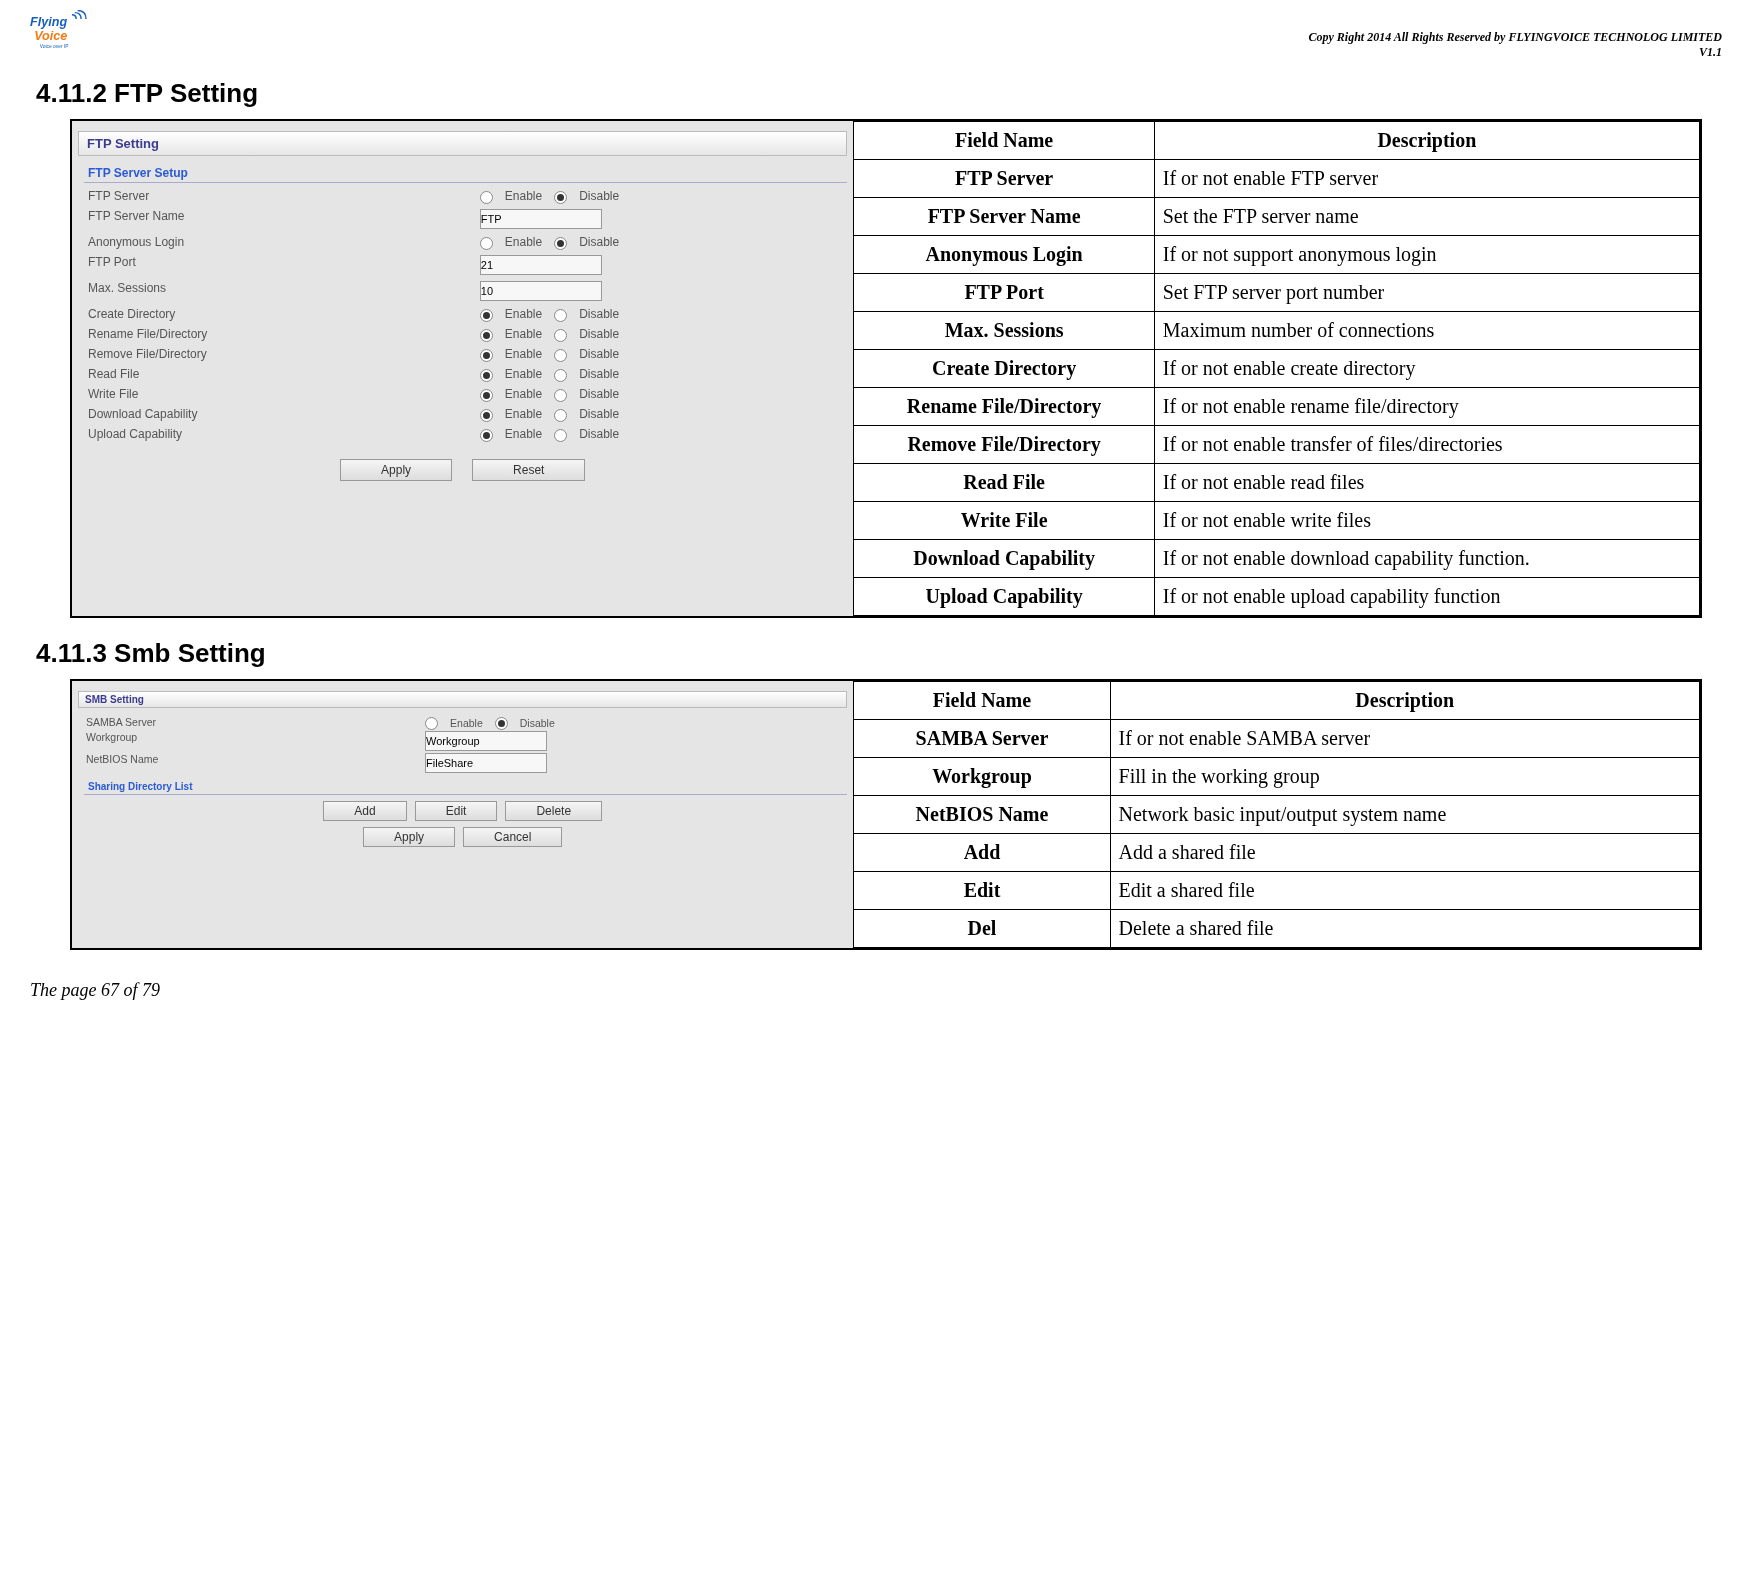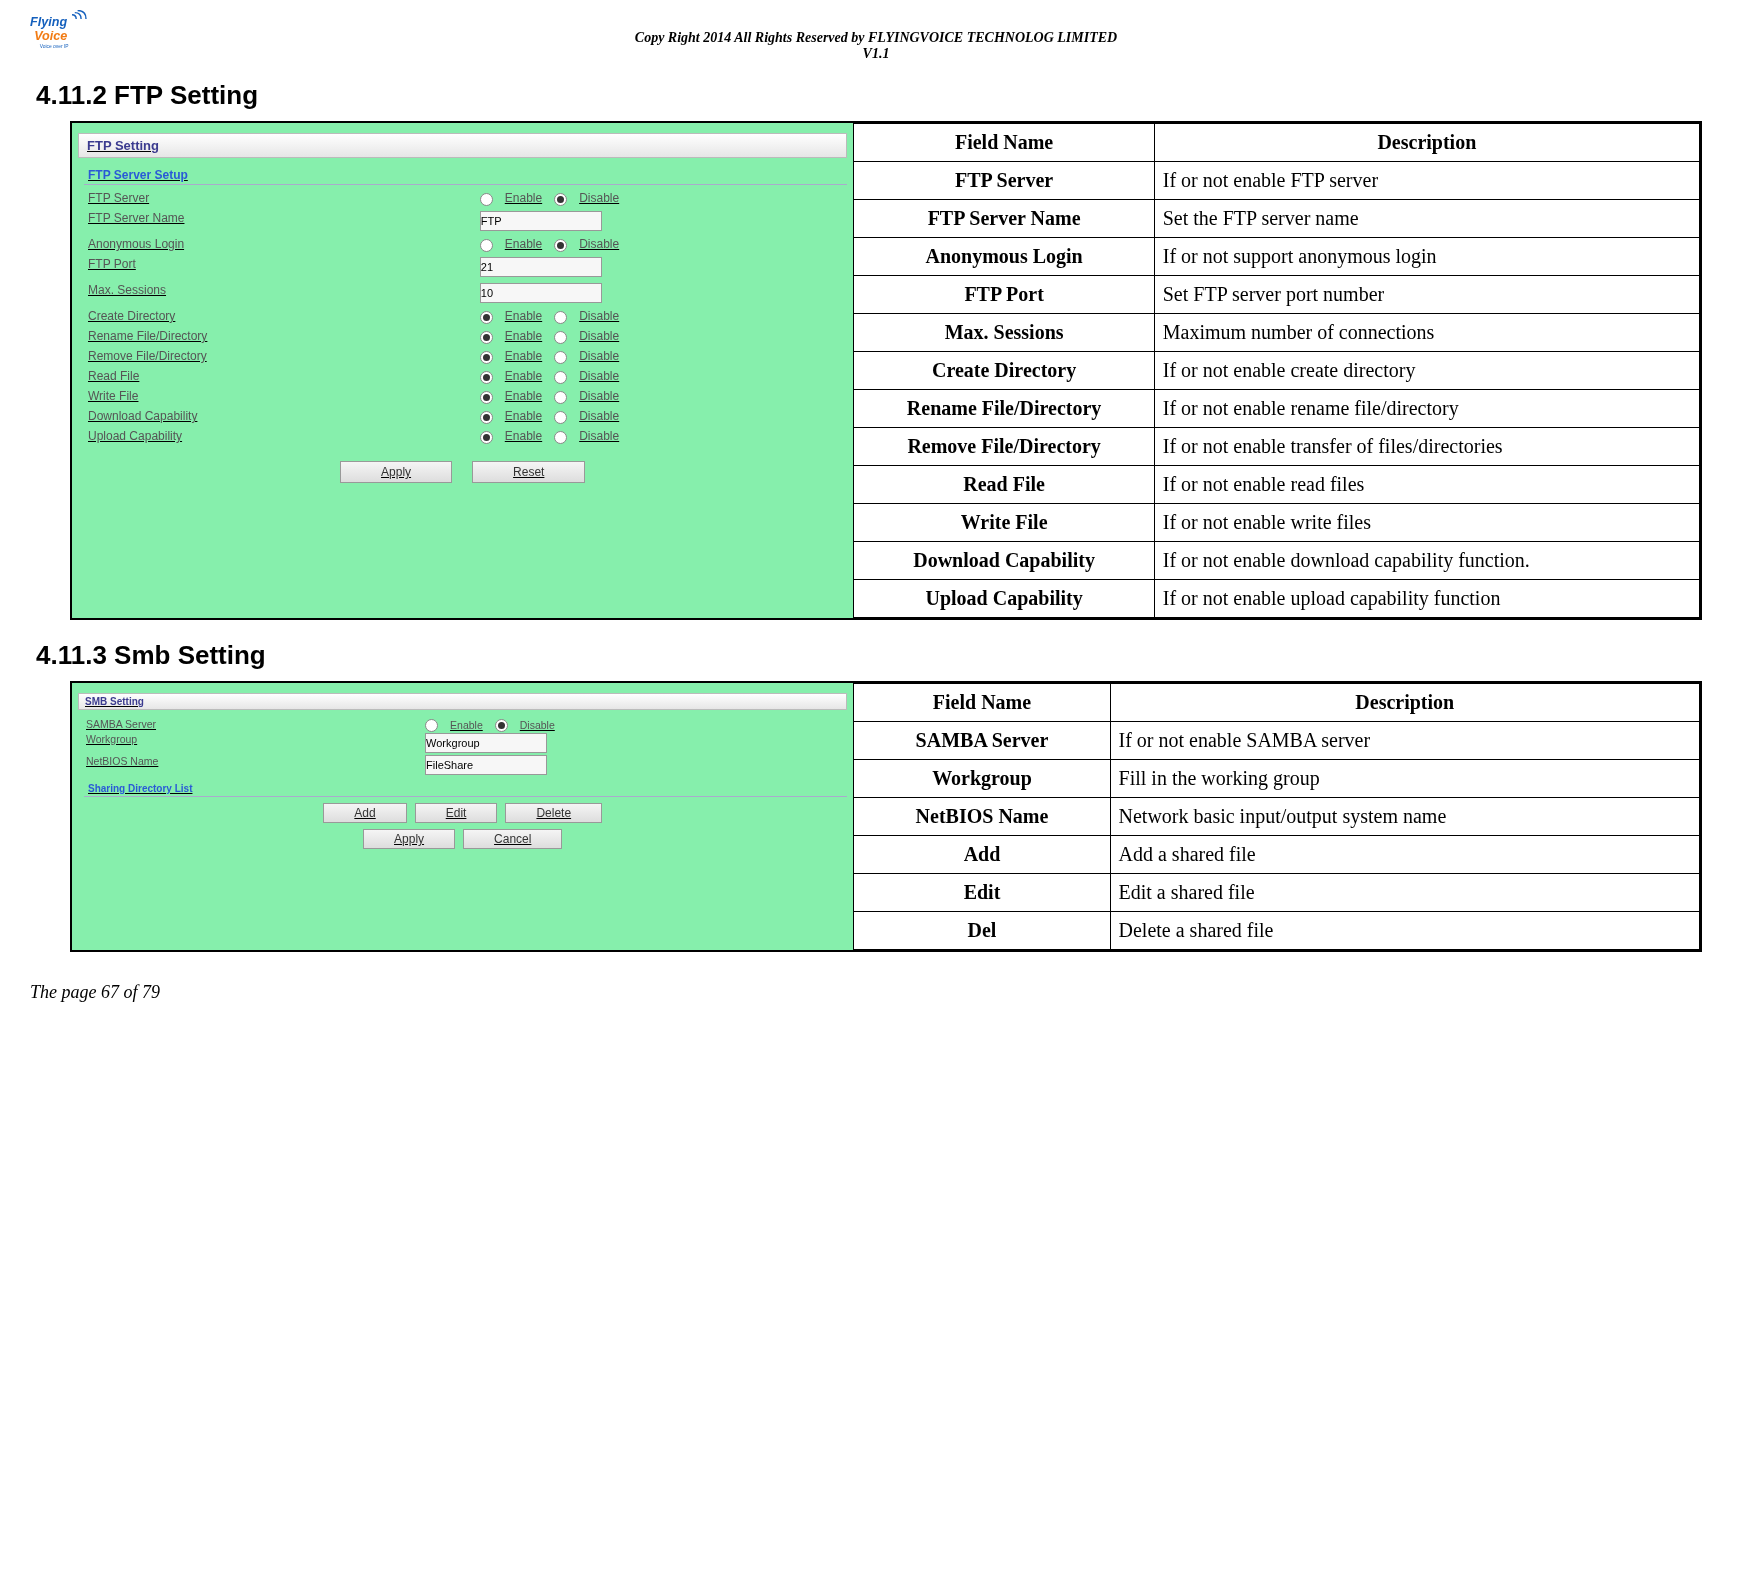--- a/index.html
+++ b/index.html
@@ -9,44 +9,43 @@
     color: #000;
     background: #fff;
   }
   .logo-area {
     display: flex;
     align-items: flex-start;
     gap: 2px;
   }
   .logo-svg { width: 70px; height: 50px; }
   .header-right {
-    text-align: center;
+    text-align: right;
     font-style: italic;
     font-weight: bold;
-    font-size: 14px;
+    font-size: 12px;
     margin-top: -30px;
   }
   h2 {
     font-family: Arial, sans-serif;
     font-weight: 900;
     font-size: 26px;
     margin: 18px 0 10px 6px;
   }
   .section-wrap {
     display: flex;
     gap: 0;
     border: 2px solid #000;
     margin: 0 20px 20px 40px;
   }
   .left-panel {
     flex: 1.1;
     border-right: none;
     padding: 6px;
-    background: #86efac;
-    text-decoration: underline;
+    background: #e5e5e5;
   }
   .panel-title {
     background: linear-gradient(#fff,#e6e6e6);
     border: 1px solid #bbb;
     font-family: Arial, sans-serif;
     color: #3b3b8f;
     font-weight: bold;
     font-size: 13px;
     padding: 4px 8px;
     margin: 4px 0 8px 0;

